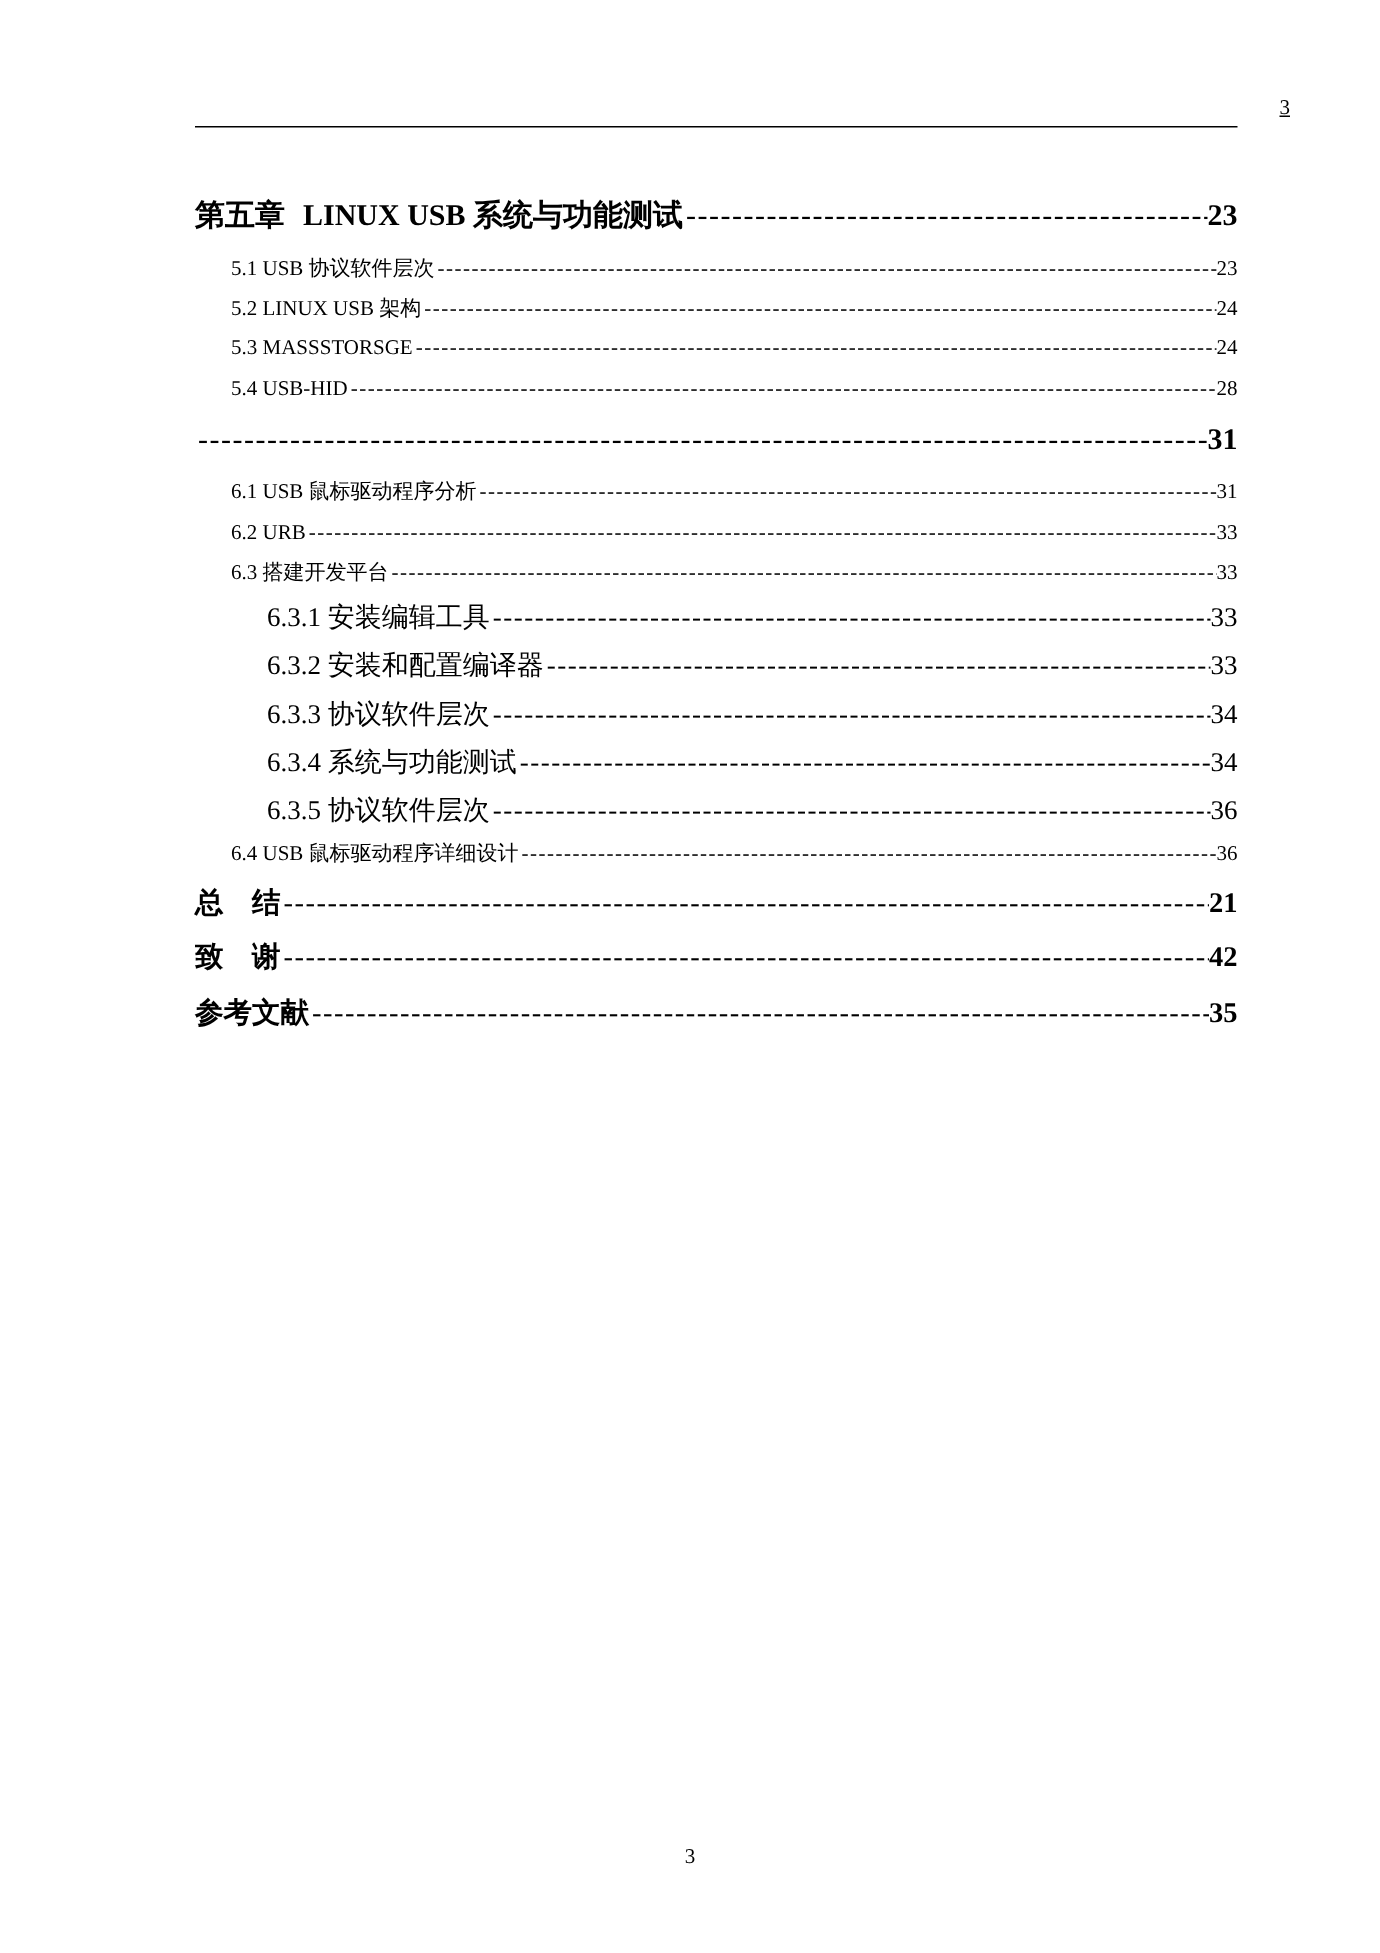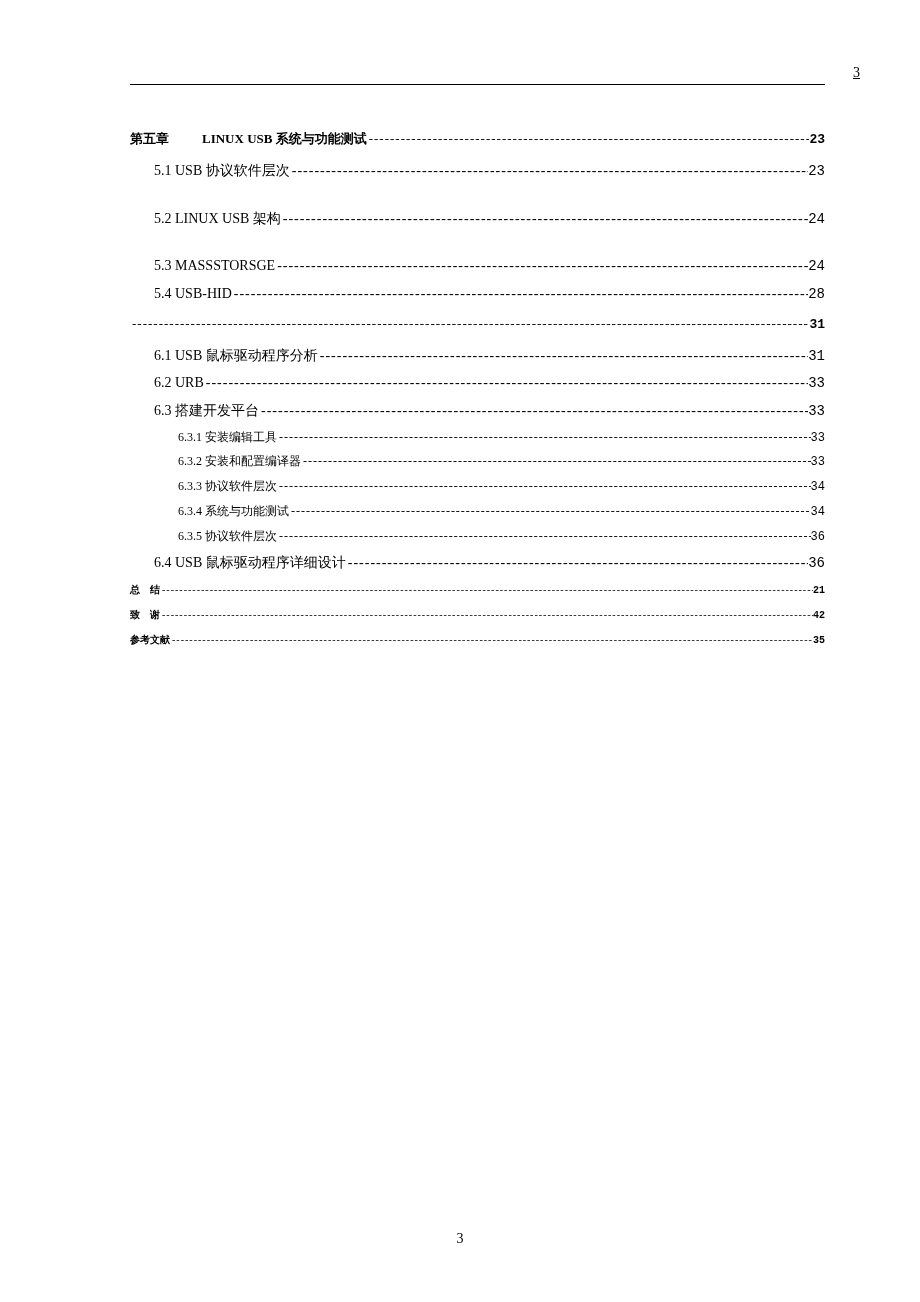--- a/index.html
+++ b/index.html
@@ -37,62 +37,62 @@
     display: flex;
     align-items: baseline;
     font-size: 14px;
     margin-bottom: 7px;
     line-height: 1.4;
   }
   .toc-row.chapter {
     font-weight: bold;
     margin-top: 10px;
     margin-bottom: 12px;
-    font-size: 13px;
+    font-size: 20px;
     justify-content: space-between;
   }
   .toc-row.sub {
     padding-left: 24px;
     font-size: 14px;
   }
   .toc-row.subsub {
     padding-left: 48px;
-    font-size: 12px;
+    font-size: 18px;
   }
   .toc-row.end {
     font-weight: bold;
     margin-top: 10px;
     margin-bottom: 10px;
-    font-size: 10px;
+    font-size: 19px;
   }
   .toc-label {
     white-space: nowrap;
   }
   .ch-num {
     display: inline-block;
     min-width: 72px;
   }
   .leader {
     flex: 1;
     overflow: hidden;
     white-space: nowrap;
     letter-spacing: 1px;
     font-weight: normal;
     color: #000;
     padding: 0 2px;
   }
   .toc-page {
     white-space: nowrap;
-    font-family: Liberation Mono, monospace;
+    font-family: Liberation Serif, serif;
   }
   .toc-row.chapter .toc-page,
   .toc-row.end .toc-page {
     font-weight: bold;
   }
-  .caps { font-variant: small-caps; margin-top: 20px; }
+  .caps { font-variant: small-caps; }
   .footer-page {
     position: absolute;
     bottom: 55px;
     left: 0;
     width: 100%;
     text-align: center;
     font-size: 14px;
     font-family: "Times New Roman", serif;
   }
 </style>

